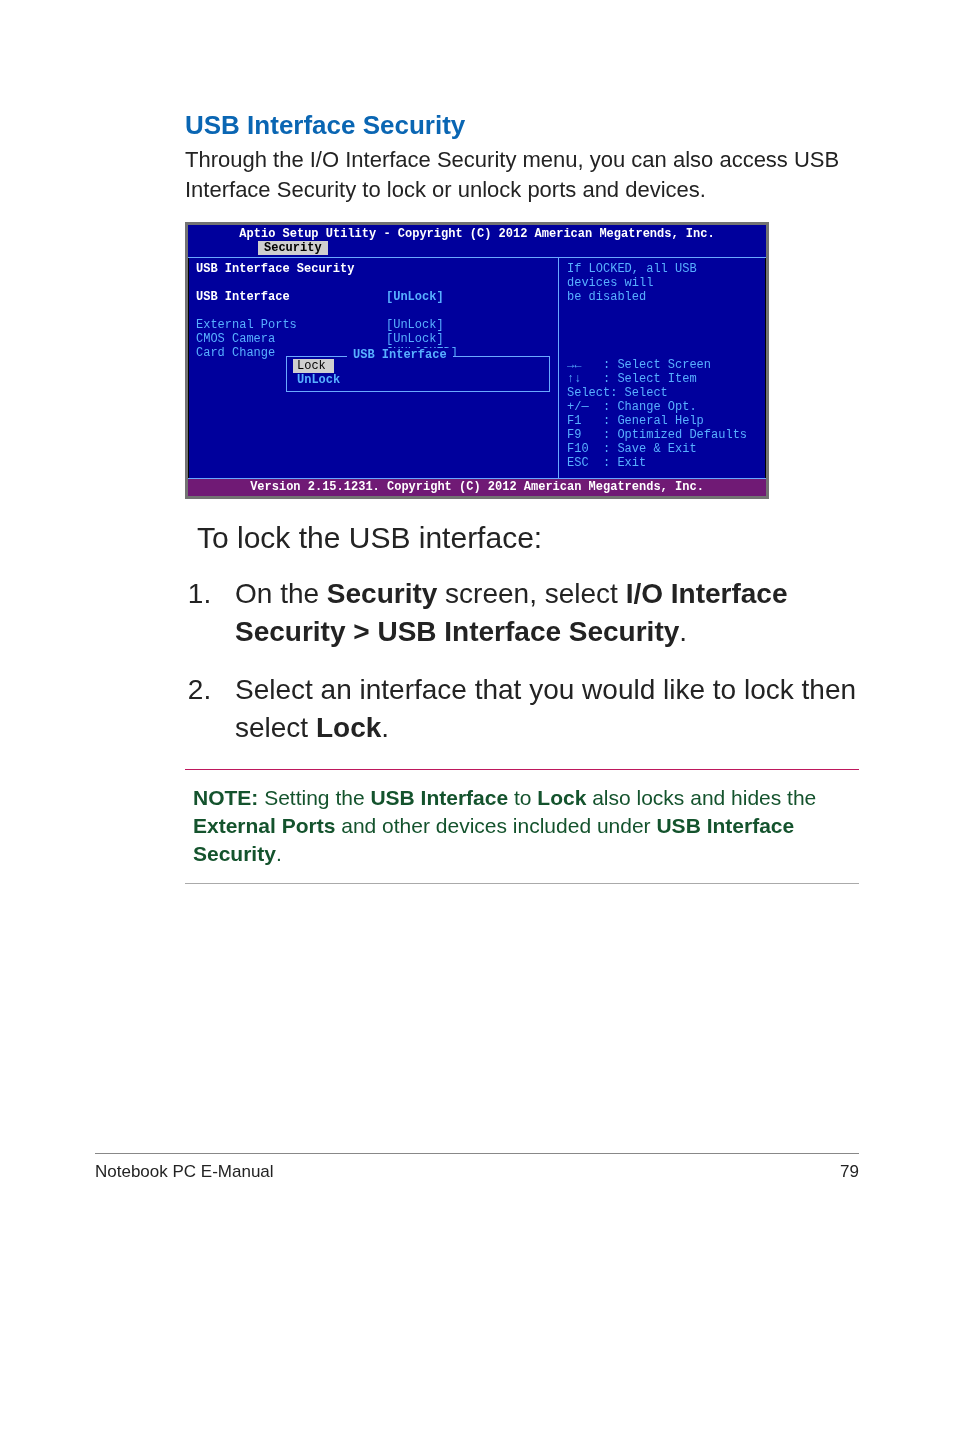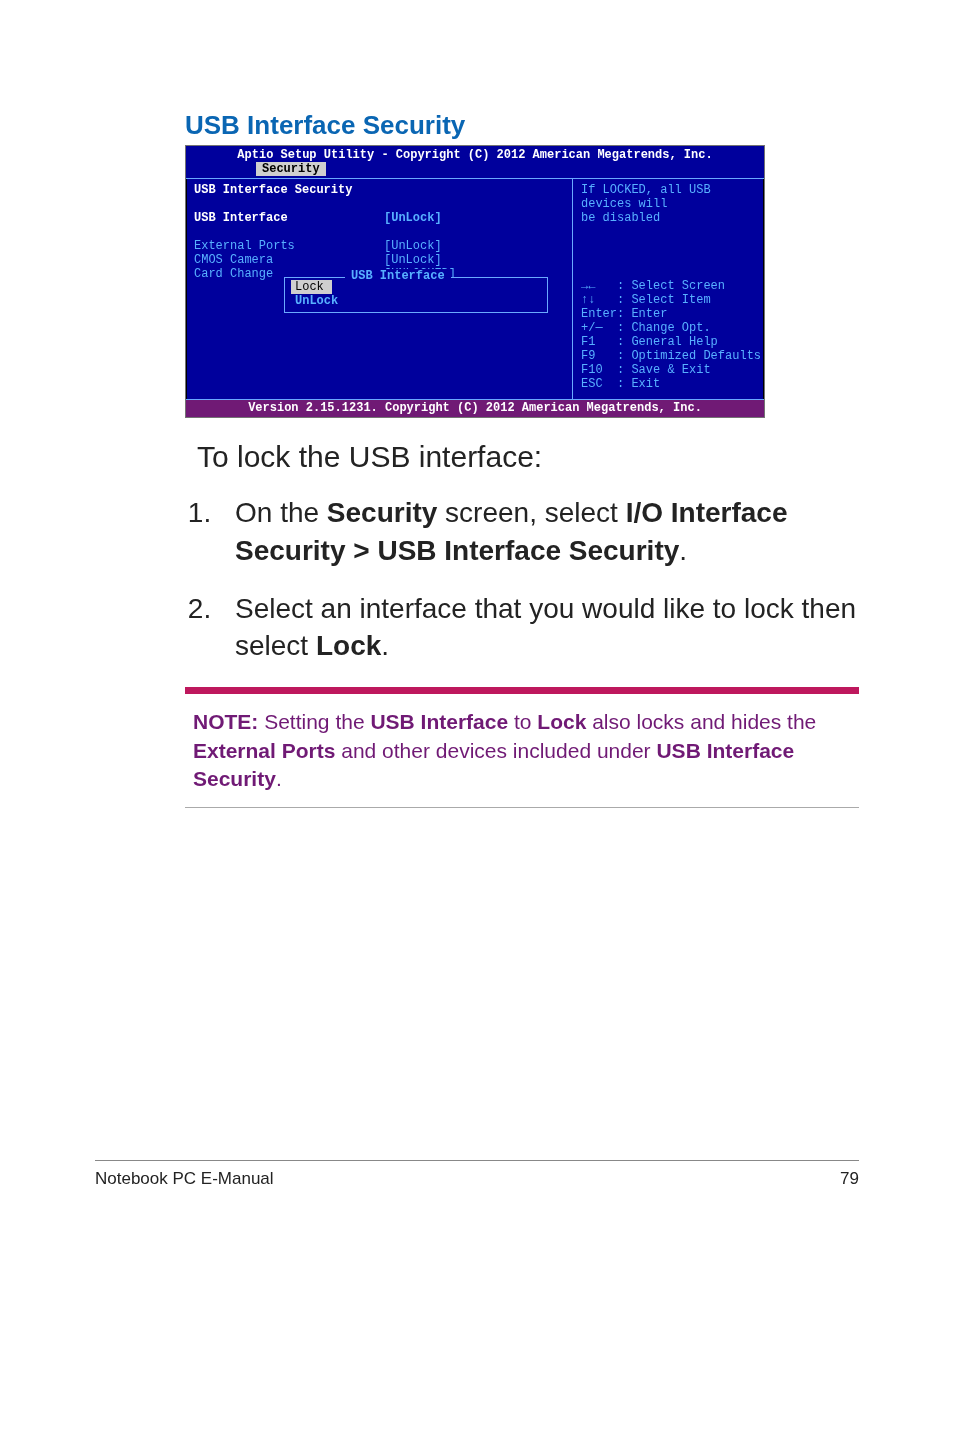--- a/index.html
+++ b/index.html
@@ -1,52 +1,53 @@
 <!DOCTYPE html>
 <html><head>
   <meta charset="utf-8">
   <style>
     body{margin:0;background:#fff;font-family:"Segoe UI","Myriad Pro",Arial,sans-serif;color:#000}
     .page{width:954px;margin:0 auto;padding:110px 95px 0 185px;box-sizing:border-box;position:relative;height:1226px}
     h2.section-head{color:#0a66b3;font-size:26px;font-weight:700;margin:0 0 4px 0}
     p.intro{font-size:22px;margin:0 0 18px 0;line-height:1.35;color:#232323}
     
-    .bios{font-family:"Courier New",Monaco,monospace;font-size:12px;color:#a0c8ff;background:#00009c;border:1px solid #737373;box-shadow:0 0 0 1px #000 inset;width:578px}
+    .bios{font-family:"Courier New",Monaco,monospace;font-size:12px;color:#a0c8ff;background:#00009c;border:3px solid #737373;box-shadow:0 0 0 1px #000 inset;width:578px}
     .bios-head{background:#00009c;color:#fff;text-align:center;padding:2px 0 0 0;font-weight:bold;white-space:pre}
     .bios-tab-row{background:#00009c;position:relative;height:16px}
     .bios-tab{position:absolute;left:70px;top:0;background:#cfcfcf;color:#000;padding:0 6px;font-weight:bold}
     .bios-body{display:flex;border:1px solid #6aa9ff;border-left:none;border-right:none;margin:0}
     .bios-left{flex:1;padding:4px 6px 8px 8px;border-right:1px solid #6aa9ff}
-    .bios-right{width:175px;padding:4px 8px 8px 8px}
+    .bios-right{width:175px;padding:4px 24px 8px 8px}
     .row{display:flex}
     .rlabel{width:190px;color:#58b0ff}
     .rwhite{color:#fff;font-weight:bold}
     .rval{color:#58b0ff}
     .gap{height:14px}
     .popup{position:relative;margin-top:-4px;margin-left:90px;width:250px;border:1px solid #6aa9ff;background:#00009c;padding:2px 6px 4px 6px}
     .popup-title{position:absolute;top:-9px;left:60px;background:#00009c;padding:0 6px;color:#58b0ff;font-weight:bold}
     .popup-opt{color:#58b0ff;font-weight:bold;padding-left:4px}
     .popup-sel{background:#cfcfcf;color:#000;display:inline-block;padding:0 8px 0 4px}
     .bios-right .desc{color:#58b0ff;margin-bottom:30px}
     .help-line{color:#58b0ff;white-space:pre}
     .bios-footer{background:#701a75;color:#fff;text-align:center;font-weight:bold;padding:1px 0 2px 0}
     
     .belowtxt{font-size:30px;margin:22px 0 20px 12px;color:#232323}
     ol.steps{font-size:28px;margin:0 0 22px 0;padding-left:34px;color:#232323}
     ol.steps li{margin-bottom:20px;line-height:1.35;padding-left:16px}
-    .note-box{border-top:7px solid #be185d;border-bottom:1px solid #aaa;margin:12px 0 0 0;padding:14px 8px 14px 8px;font-size:21px;line-height:1.35;color:#701a75}
+    .note-box{border-top:1px solid #be185d;border-bottom:1px solid #aaa;margin:12px 0 0 0;padding:14px 8px 14px 8px;font-size:21px;line-height:1.35;color:#14532d}
     .b{font-weight:700}
-    .footer{position:absolute;left:95px;right:95px;bottom:37px;border-top:1px solid #888;padding-top:8px;display:flex;justify-content:space-between;font-size:17px;color:#232323}
+    .footer{position:absolute;left:95px;right:95px;bottom:44px;border-top:1px solid #888;padding-top:8px;display:flex;justify-content:space-between;font-size:17px;color:#232323}
   </style>
 </head>
 <body>
 
 <div class="page">
 
   <h2 class="section-head">USB Interface Security</h2>
+  <p class="intro">Through the I/O Interface Security menu, you can also access USB Interface Security to lock or unlock ports and devices.</p>
 
   <div class="bios">
     <div class="bios-head">Aptio Setup Utility - Copyright (C) 2012 American Megatrends, Inc.</div>
     <div class="bios-tab-row">
       <span class="bios-tab">Security</span>
     </div>
     <div class="bios-body">
       <div class="bios-left">
         <div class="row">
             <span class="rlabel rwhite">USB Interface Security</span>
@@ -74,21 +75,21 @@
           <div><span class="popup-sel">Lock</span></div>
           <div class="popup-opt">UnLock</div>
         </div>
       </div>
       <div class="bios-right">
         <div class="desc" style="white-space:pre-line">If LOCKED, all USB devices will
 be disabled</div>
         <div style="height:24px"></div>
         <div class="help-line">→←   : Select Screen</div>
         <div class="help-line">↑↓   : Select Item</div>
-        <div class="help-line">Enter: Enter</div>
+        <div class="help-line">Select: Select</div>
         <div class="help-line">+/—  : Change Opt.</div>
         <div class="help-line">F1   : General Help</div>
         <div class="help-line">F9   : Optimized Defaults</div>
         <div class="help-line">F10  : Save &amp; Exit</div>
         <div class="help-line">ESC  : Exit</div>
       </div>
     </div>
     <div class="bios-footer">Version 2.15.1231. Copyright (C) 2012 American Megatrends, Inc.</div>
   </div>
 

